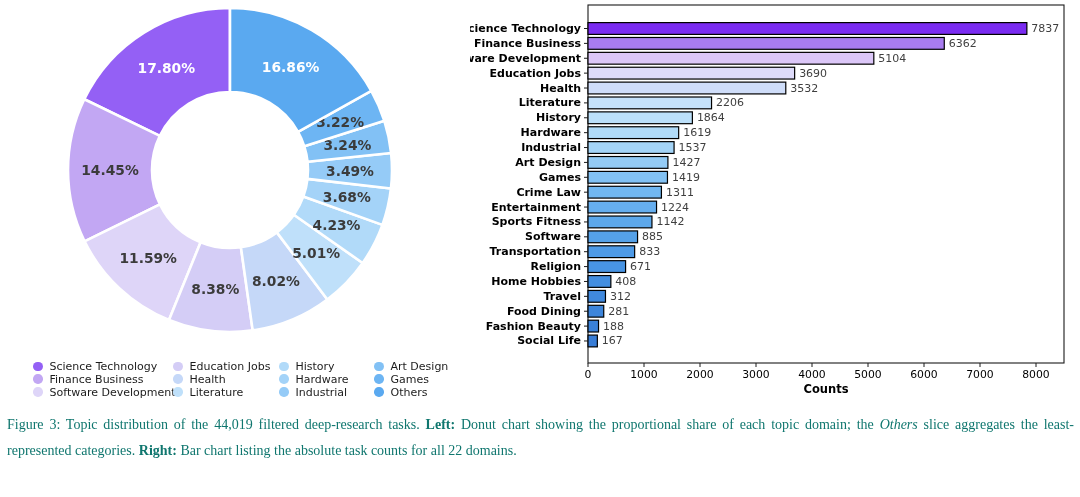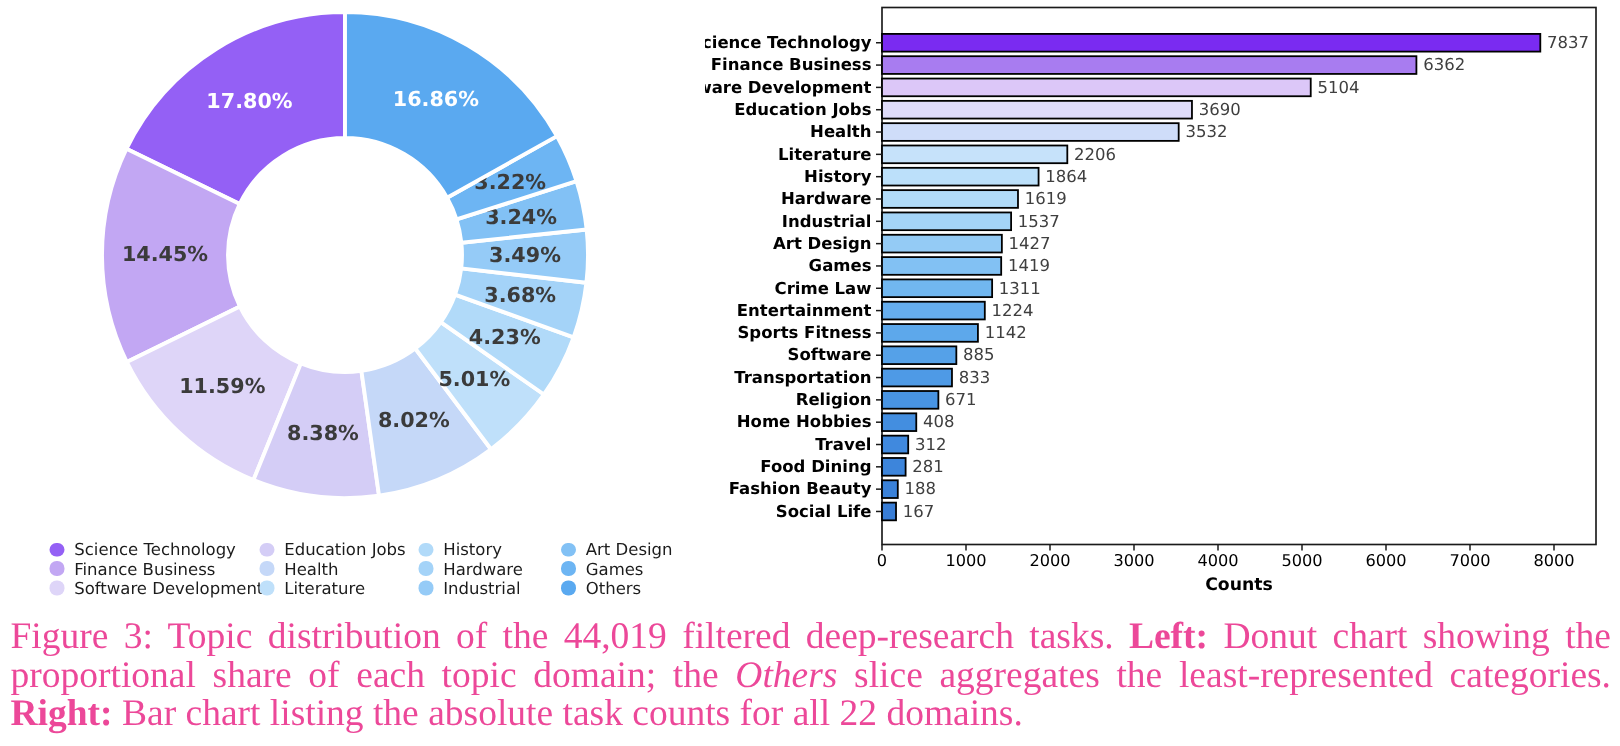--- a/index.html
+++ b/index.html
@@ -7,22 +7,22 @@
         font-family:"DejaVu Sans",sans-serif;}
   #donut-svg{position:absolute;left:0;top:0;}
   #bar-svg{position:absolute;left:470px;top:0;}
   #legend{position:absolute;left:0;top:360px;width:470px;height:44px;}
   .legend-col{position:absolute;top:0;display:flex;flex-direction:column;}
   .legend-item{display:flex;align-items:center;height:12.8px;}
   .legend-swatch{width:9.5px;height:9.5px;border-radius:50%;flex:0 0 auto;}
   .legend-label{margin-left:7px;font-size:11px;color:#1c1c1c;white-space:nowrap;
                 font-family:"DejaVu Sans",sans-serif;}
   #caption{position:absolute;left:7px;top:412px;width:1067px;margin:0;
-           font-family:"Liberation Serif",serif;font-size:25px;line-height:25.5px;
-           color:#ec4899;text-align:justify;}
+           font-family:"Liberation Serif",serif;font-size:14px;line-height:25.5px;
+           color:#0f766e;text-align:justify;}
   #caption .b{font-weight:bold;}
   #caption .i{font-style:italic;}
 </style>
 </head>
 <body>
 
 <div class="page">
   <svg id="donut-svg" width="490" height="356" viewBox="0 0 490 356">
       <path d="M 230.00 8.00 A 162 162 0 0 0 84.27 99.24 L 159.83 135.93 A 78 78 0 0 1 230.00 92.00 Z" fill="#9460F5" stroke="#ffffff" stroke-width="2.6" stroke-linejoin="round"></path>
       <text x="166.3" y="68.3" fill="#ffffff" font-size="13.8" font-weight="bold" text-anchor="middle" dominant-baseline="central" font-family="&quot;DejaVu Sans&quot;,sans-serif">17.80%</text>

